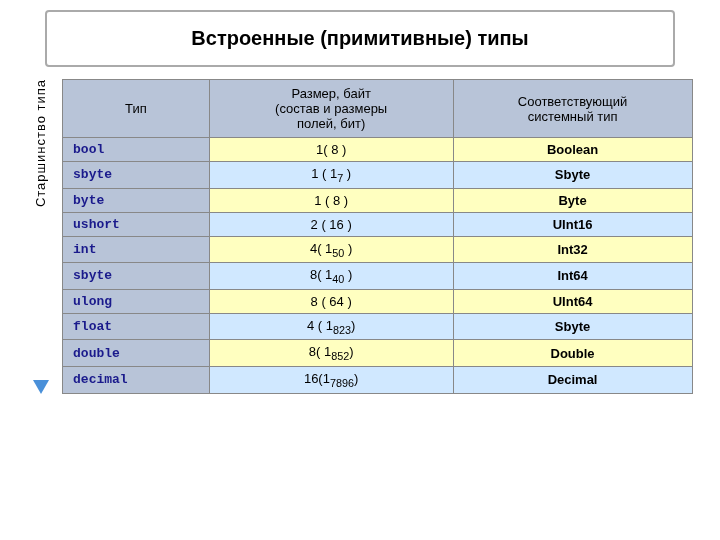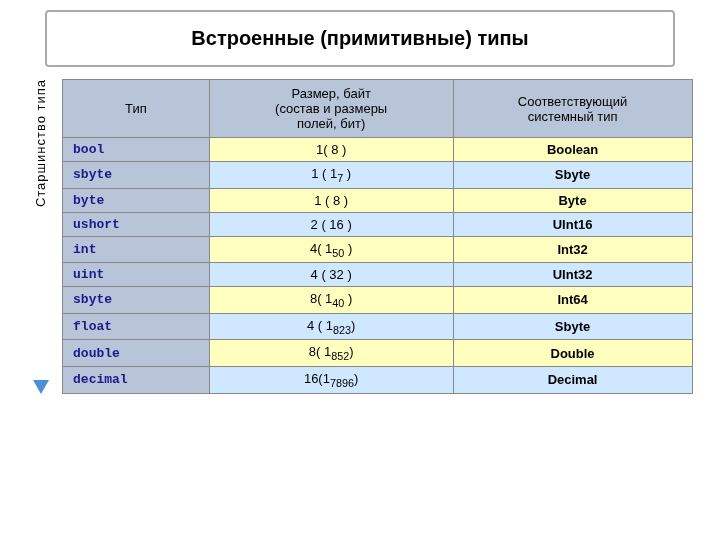--- a/index.html
+++ b/index.html
@@ -152,28 +152,28 @@
           <td>ushort</td>
           <td>2 ( 16 )</td>
           <td>UInt16</td>
         </tr>
         <tr>
           <td>int</td>
           <td>4( 1<sub>50</sub> )</td>
           <td>Int32</td>
         </tr>
         <tr>
-          <td>uint</td>
-          <td>4 ( 32 )</td>
-          <td>UInt32</td>
-        </tr>
-        <tr>
           <td>sbyte</td>
           <td>8( 1<sub>40</sub> )</td>
           <td>Int64</td>
+        </tr>
+        <tr>
+          <td>ulong</td>
+          <td>8 ( 64 )</td>
+          <td>UInt64</td>
         </tr>
         <tr>
           <td>float</td>
           <td>4 ( 1<sub>8</sub><sub>23</sub>)</td>
           <td>Sbyte</td>
         </tr>
         <tr>
           <td>double</td>
           <td>8( 1<sub>8</sub><sub>52</sub>)</td>
           <td>Double</td>

